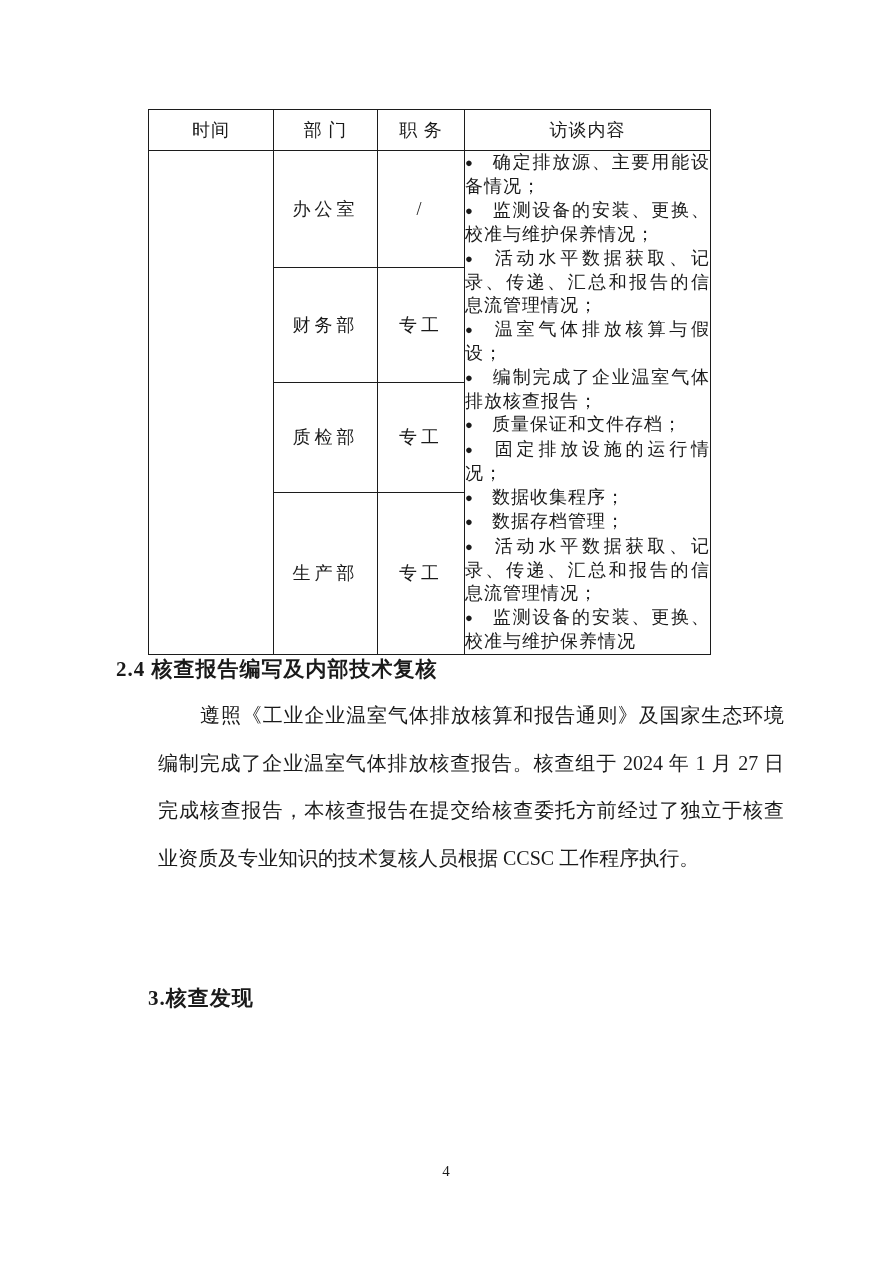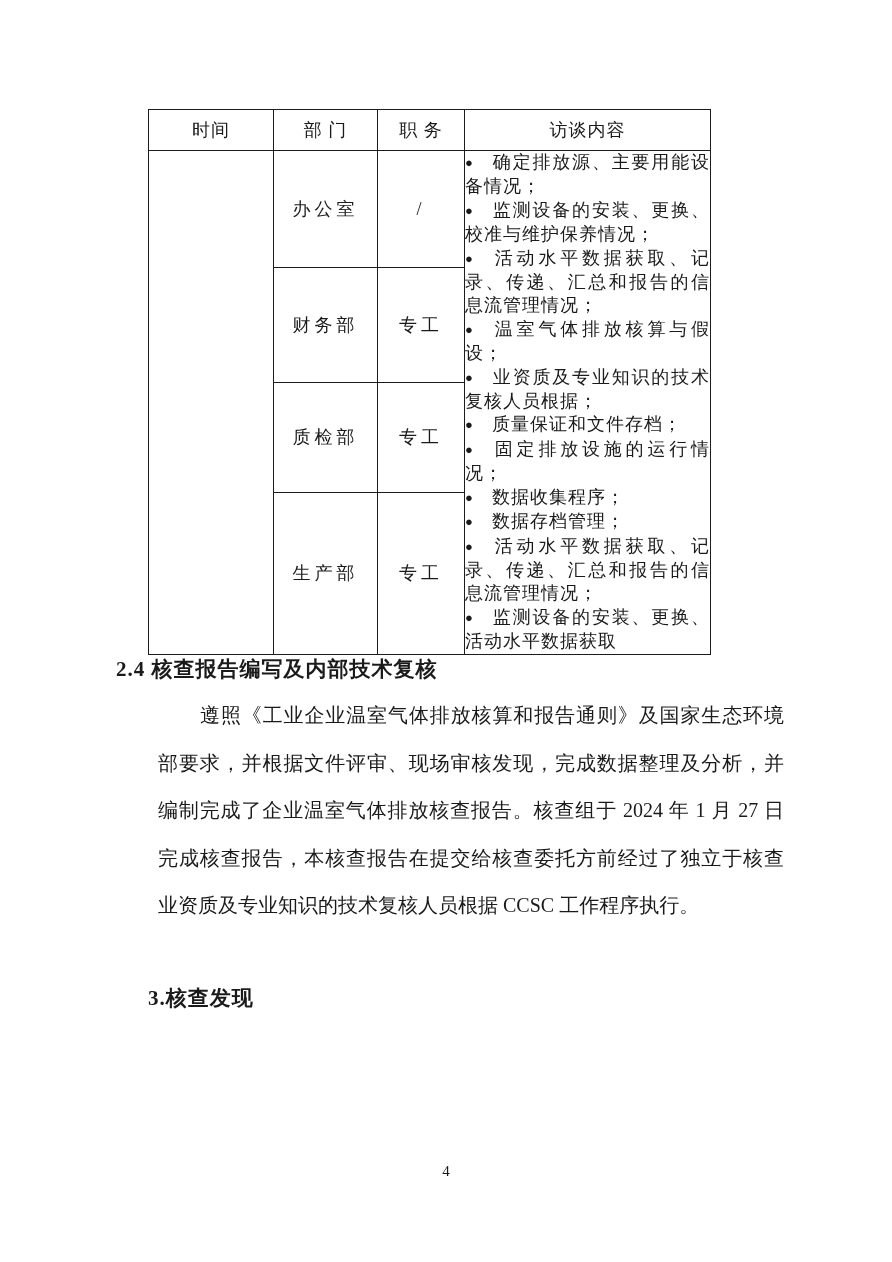--- a/index.html
+++ b/index.html
@@ -117,27 +117,27 @@
     </tr>
     <tr style="height:115px">
       <td rowspan="4"></td>
       <td class="dept-cell">办公室</td>
       <td class="pos-cell">/</td>
       <td rowspan="4" class="content-cell">
         <div class="topic"><span class="dot">●</span><span>确定排放源、主要用能设备情况；</span></div>
         <div class="topic"><span class="dot">●</span><span>监测设备的安装、更换、校准与维护保养情况；</span></div>
         <div class="topic"><span class="dot">●</span><span>活动水平数据获取、记录、传递、汇总和报告的信息流管理情况；</span></div>
         <div class="topic"><span class="dot">●</span><span>温室气体排放核算与假设；</span></div>
-        <div class="topic"><span class="dot">●</span><span>业资质及专业知识的技术复核人员根据；</span></div>
+        <div class="topic"><span class="dot">●</span><span>编制完成了企业温室气体排放核查报告；</span></div>
         <div class="topic"><span class="dot">●</span><span>质量保证和文件存档；</span></div>
         <div class="topic"><span class="dot">●</span><span>固定排放设施的运行情况；</span></div>
         <div class="topic"><span class="dot">●</span><span>数据收集程序；</span></div>
         <div class="topic"><span class="dot">●</span><span>数据存档管理；</span></div>
         <div class="topic"><span class="dot">●</span><span>活动水平数据获取、记录、传递、汇总和报告的信息流管理情况；</span></div>
-        <div class="topic"><span class="dot">●</span><span>监测设备的安装、更换、活动水平数据获取</span></div>
+        <div class="topic"><span class="dot">●</span><span>监测设备的安装、更换、校准与维护保养情况</span></div>
       </td>
     </tr>
     <tr style="height:112px">
       <td class="dept-cell">财务部</td>
       <td class="pos-cell">专工</td>
     </tr>
     <tr style="height:108px">
       <td class="dept-cell">质检部</td>
       <td class="pos-cell">专工</td>
     </tr>
@@ -145,21 +145,20 @@
       <td class="dept-cell">生产部</td>
       <td class="pos-cell">专工</td>
     </tr>
   </tbody>
     </table>
 
   <div class="h-bold heading-24">2.4 核查报告编写及内部技术复核</div>
 
   <div class="para">
     <div class="line first">遵照《工业企业温室气体排放核算和报告通则》及国家生态环境</div>
-    <div class="line">部要求，并根据文件评审、现场审核发现，完成数据整理及分析，并</div>
     <div class="line">编制完成了企业温室气体排放核查报告。核查组于 2024 年 1 月 27 日</div>
     <div class="line">完成核查报告，本核查报告在提交给核查委托方前经过了独立于核查</div>
     <div class="line last">业资质及专业知识的技术复核人员根据 CCSC 工作程序执行。</div>
   </div>
 
   <div class="h-bold heading-3">3.核查发现</div>
 
   <div class="page-number">4</div>
 
 </div>

